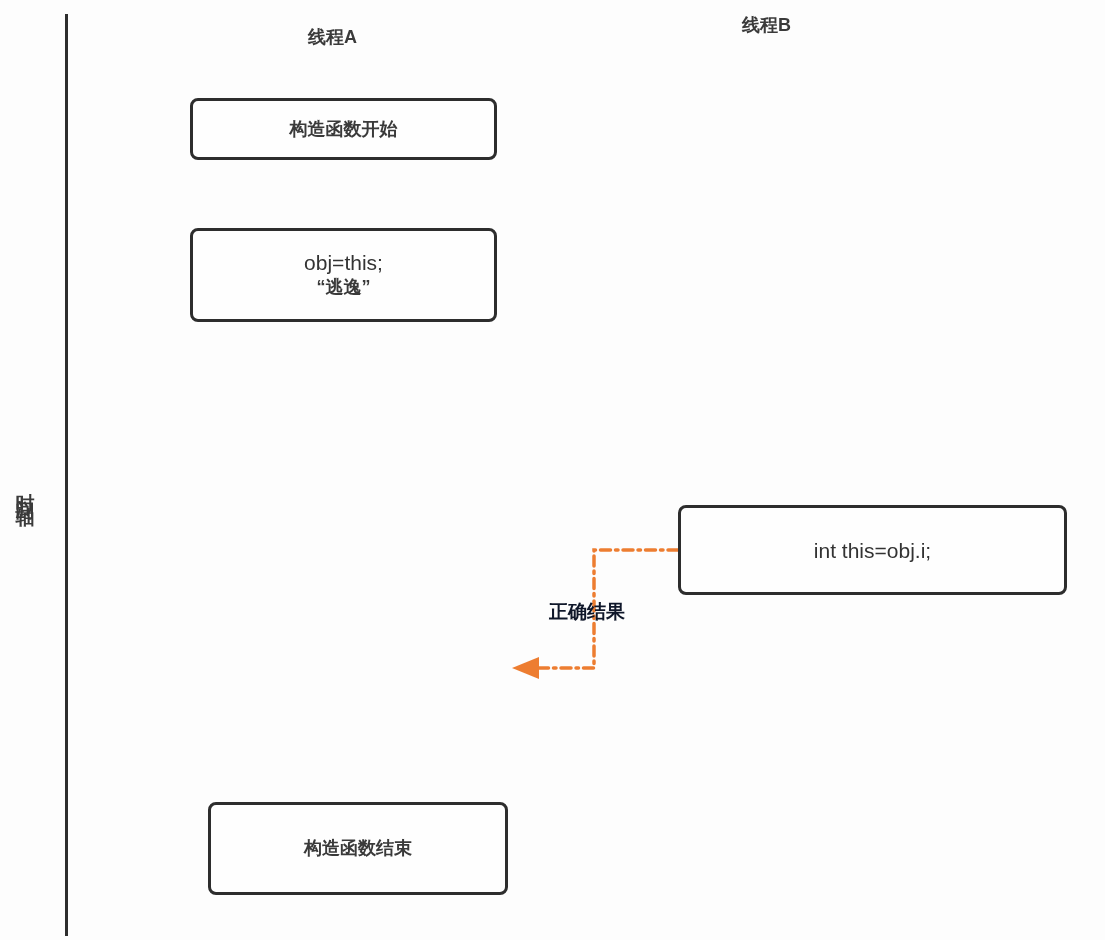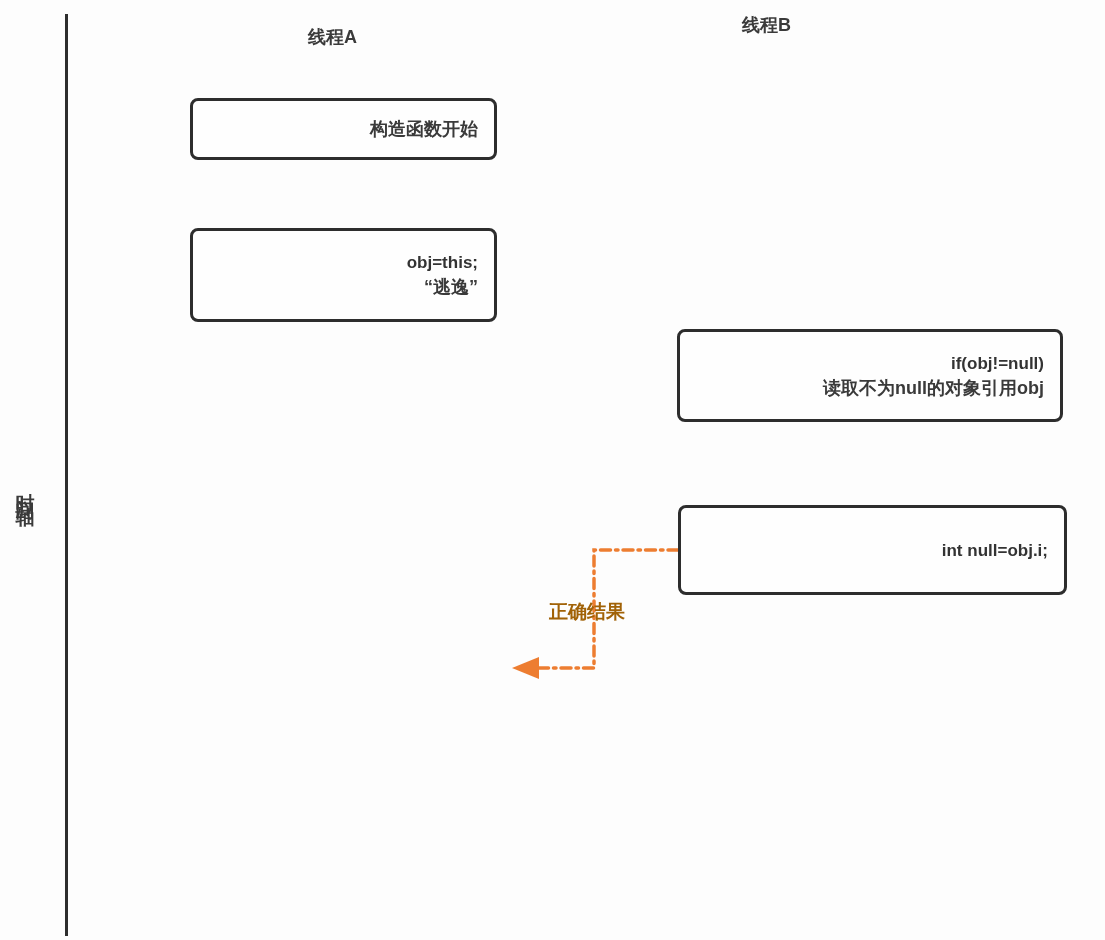--- a/index.html
+++ b/index.html
@@ -45,29 +45,29 @@
   .lane-b { left: 742px; top: 13px; }
 
   
   .node {
     position: absolute;
     background: #fefefe;
     border: 3px solid #2d2d2d;
     border-radius: 8px;
     display: flex;
     flex-direction: column;
-    align-items: flex-end;
+    align-items: center;
     justify-content: center;
     text-align: center;
     color: #333333;
-    padding: 4px 16px;
+    padding: 4px 24px;
   }
   .node .code-line {
-    font-weight: 700;
-    font-size: 17px;
+    font-weight: 400;
+    font-size: 21px;
     line-height: 25px;
     color: #333333;
   }
   .node .cn-line {
     font-weight: 600;
     font-size: 18px;
     line-height: 25px;
     color: #3a3a3a;
   }
 
@@ -84,21 +84,21 @@
     left: 0; top: 0;
     width: 1105px; height: 940px;
     pointer-events: none;
   }
 
   .arrow-label {
     position: absolute;
     left: 549px; top: 599px;
     font-size: 19px;
     font-weight: 600;
-    color: #a16207;
+    color: #0f172a;
     white-space: nowrap;
   }
 </style>
 </head>
 <body>
 
 <div class="canvas">
 
   <div class="axis-line"></div>
   <div class="axis-label">时间轴</div>
@@ -115,24 +115,23 @@
 
   <div class="node node-a1">
     <div class="cn-line">构造函数开始</div>
   </div>
 
   <div class="node node-a2">
     <div class="code-line">obj=this;</div>
     <div class="cn-line">“逃逸”</div>
   </div>
 
-  <div class="node node-b1">
-    <div class="code-line">if(obj!=null)</div>
-    <div class="cn-line">读取不为null的对象引用obj</div>
-  </div>
 
   <div class="node node-b2">
-    <div class="code-line">int null=obj.i;</div>
+    <div class="code-line">int this=obj.i;</div>
   </div>
 
 
+  <div class="node node-a4">
+    <div class="cn-line">构造函数结束</div>
+  </div>
 
 </div>
 
 </body></html>

